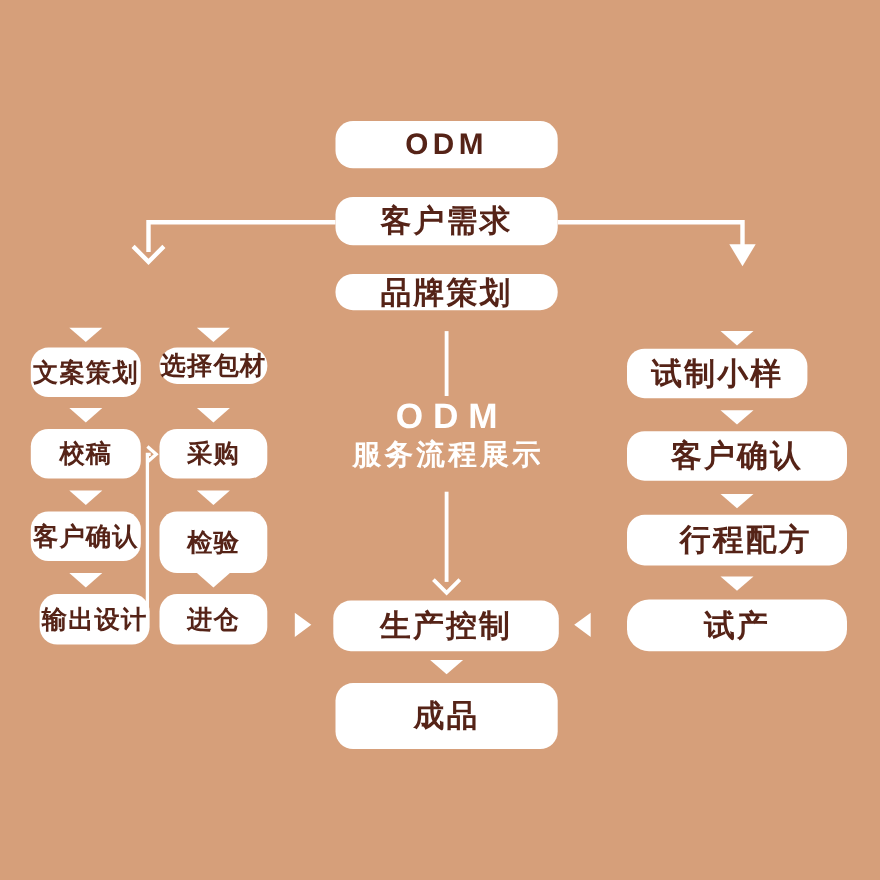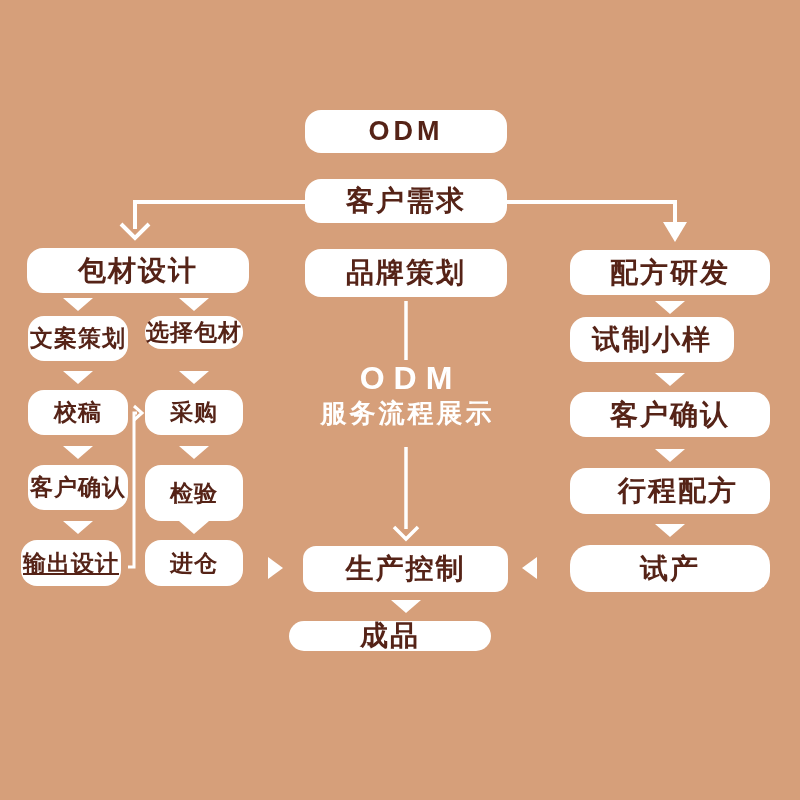--- a/index.html
+++ b/index.html
@@ -31,36 +31,36 @@
     letter-spacing:2px;
     white-space:nowrap;
     box-sizing:border-box;
   }
   .node.narrow{font-size:23px;letter-spacing:1px;}
   .node.latin{letter-spacing:4px;font-size:27px;}
   
   .n-odm               {left:305px;top:110px;width:202px;height:43px;}
   .n-customer-needs    {left:305px;top:179px;width:202px;height:44px;}
   .n-packaging-design  {left:27px; top:248px;width:222px;height:45px;}
-  .n-brand-planning    {left:305px;top:249px;width:202px;height:48px;}
+  .n-brand-planning    {left:305px;top:249px;width:202px;height:33px;}
   .n-formula-rd        {left:570px;top:250px;width:200px;height:45px;}
   .n-copywriting       {left:28px; top:316px;width:100px;height:45px;}
   .n-select-packaging  {left:145px;top:316px;width:98px; height:33px;}
   .n-proofreading      {left:28px; top:390px;width:100px;height:45px;}
   .n-procurement       {left:145px;top:390px;width:98px; height:45px;}
   .n-customer-confirm-l{left:28px; top:465px;width:100px;height:45px;}
   .n-inspection        {left:145px;top:465px;width:98px; height:56px;}
-  .n-output-design     {left:21px; top:540px;width:100px;height:46px;text-decoration:underline;}
+  .n-output-design     {left:36px; top:540px;width:100px;height:46px;}
   .n-warehousing       {left:145px;top:540px;width:98px; height:46px;}
   .n-trial-sample      {left:570px;top:317px;width:164px;height:45px;}
   .n-customer-confirm-r{left:570px;top:392px;width:200px;height:45px;}
   .n-schedule-formula  {left:570px;top:468px;width:200px;height:46px;padding-left:16px;}
   .n-trial-production  {left:570px;top:545px;width:200px;height:47px;border-radius:20px;}
-  .n-production-control{left:303px;top:546px;width:205px;height:46px;border-radius:13px;}
-  .n-finished-product  {left:289px;top:621px;width:202px;height:30px;}
+  .n-production-control{left:303px;top:546px;width:205px;height:46px;}
+  .n-finished-product  {left:305px;top:621px;width:202px;height:60px;}
   
   .center-title{
     position:absolute;left:296px;top:360px;width:220px;
     display:flex;flex-direction:column;align-items:center;
     color:#ffffff;font-weight:bold;text-align:center;
   }
   .center-title .l1{font-size:32px;letter-spacing:9px;line-height:36px;text-indent:9px;}
   .center-title .l2{font-size:26px;letter-spacing:3px;line-height:34px;text-indent:3px;}
 </style>
 </head>
@@ -100,23 +100,21 @@
 
     <polygon points="391,600 421,600 406,613" fill="#ffffff"></polygon>
 
     <polygon points="268,557 268,579 283,568" fill="#ffffff"></polygon>
     <polygon points="537,557 537,579 522,568" fill="#ffffff"></polygon>
   </svg>
 
   <div class="node latin n-odm">ODM</div>
   <div class="node n-customer-needs">客户需求</div>
 
-  <div class="node n-packaging-design">包材设计</div>
   <div class="node n-brand-planning">品牌策划</div>
-  <div class="node n-formula-rd">配方研发</div>
 
   <div class="node narrow n-copywriting">文案策划</div>
   <div class="node narrow n-select-packaging">选择包材</div>
   <div class="node narrow n-proofreading">校稿</div>
   <div class="node narrow n-procurement">采购</div>
   <div class="node narrow n-customer-confirm-l">客户确认</div>
   <div class="node narrow n-inspection">检验</div>
   <div class="node narrow n-output-design">输出设计</div>
   <div class="node narrow n-warehousing">进仓</div>
 

